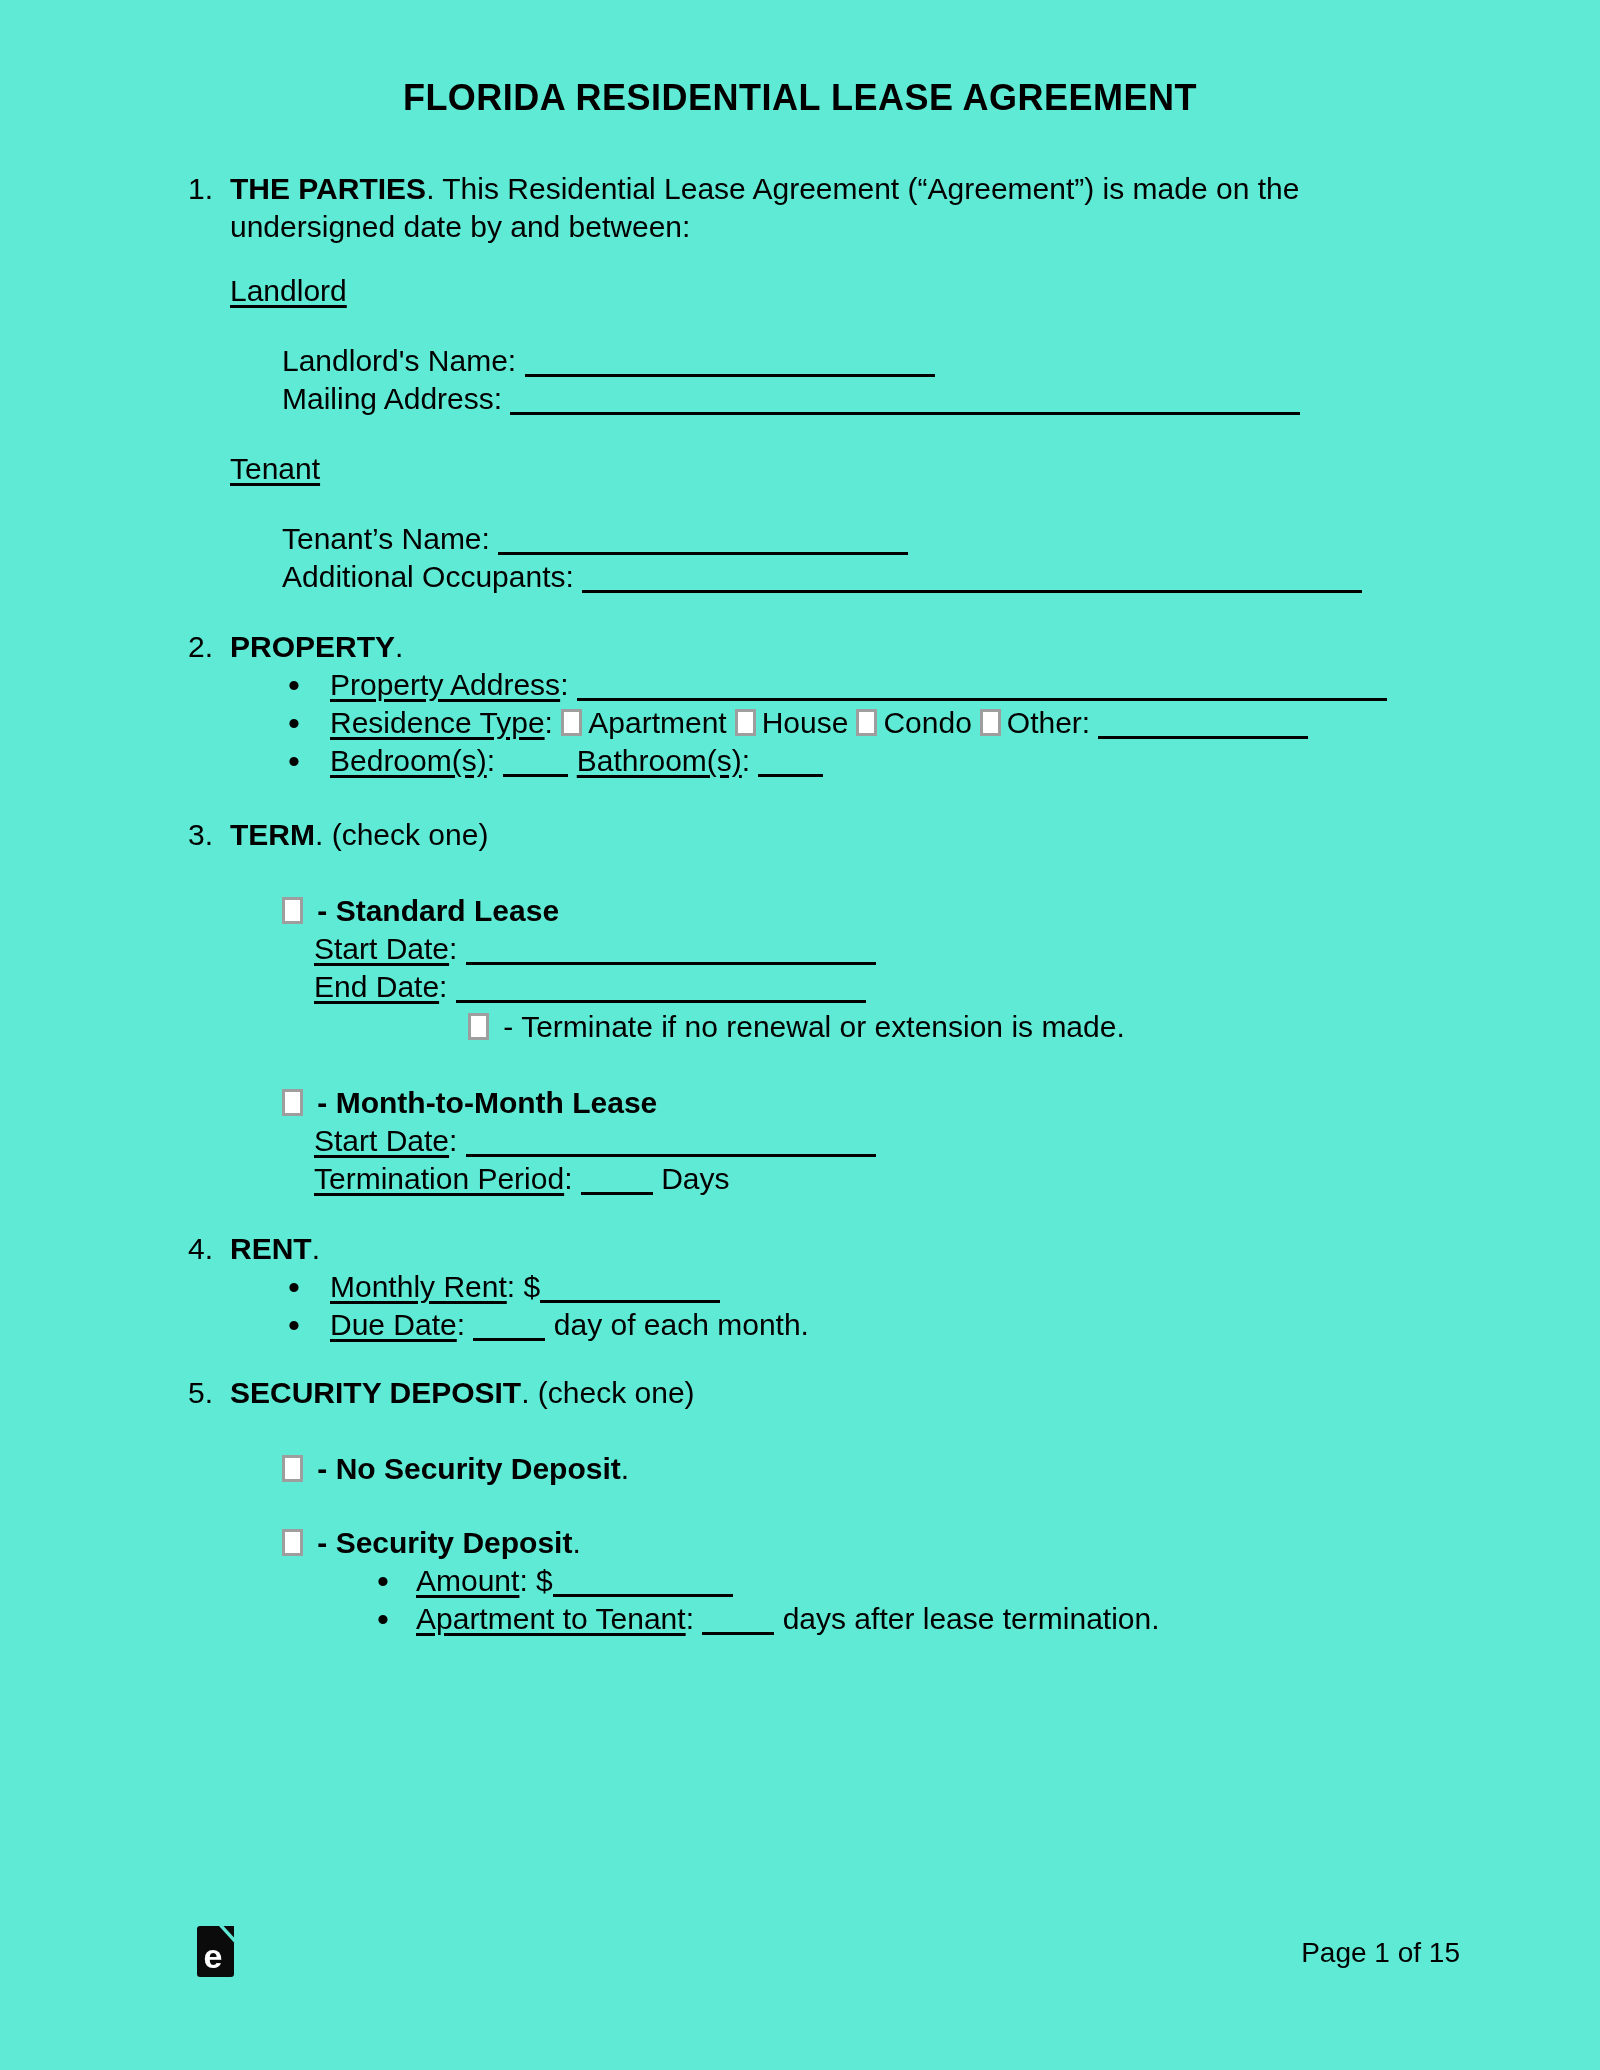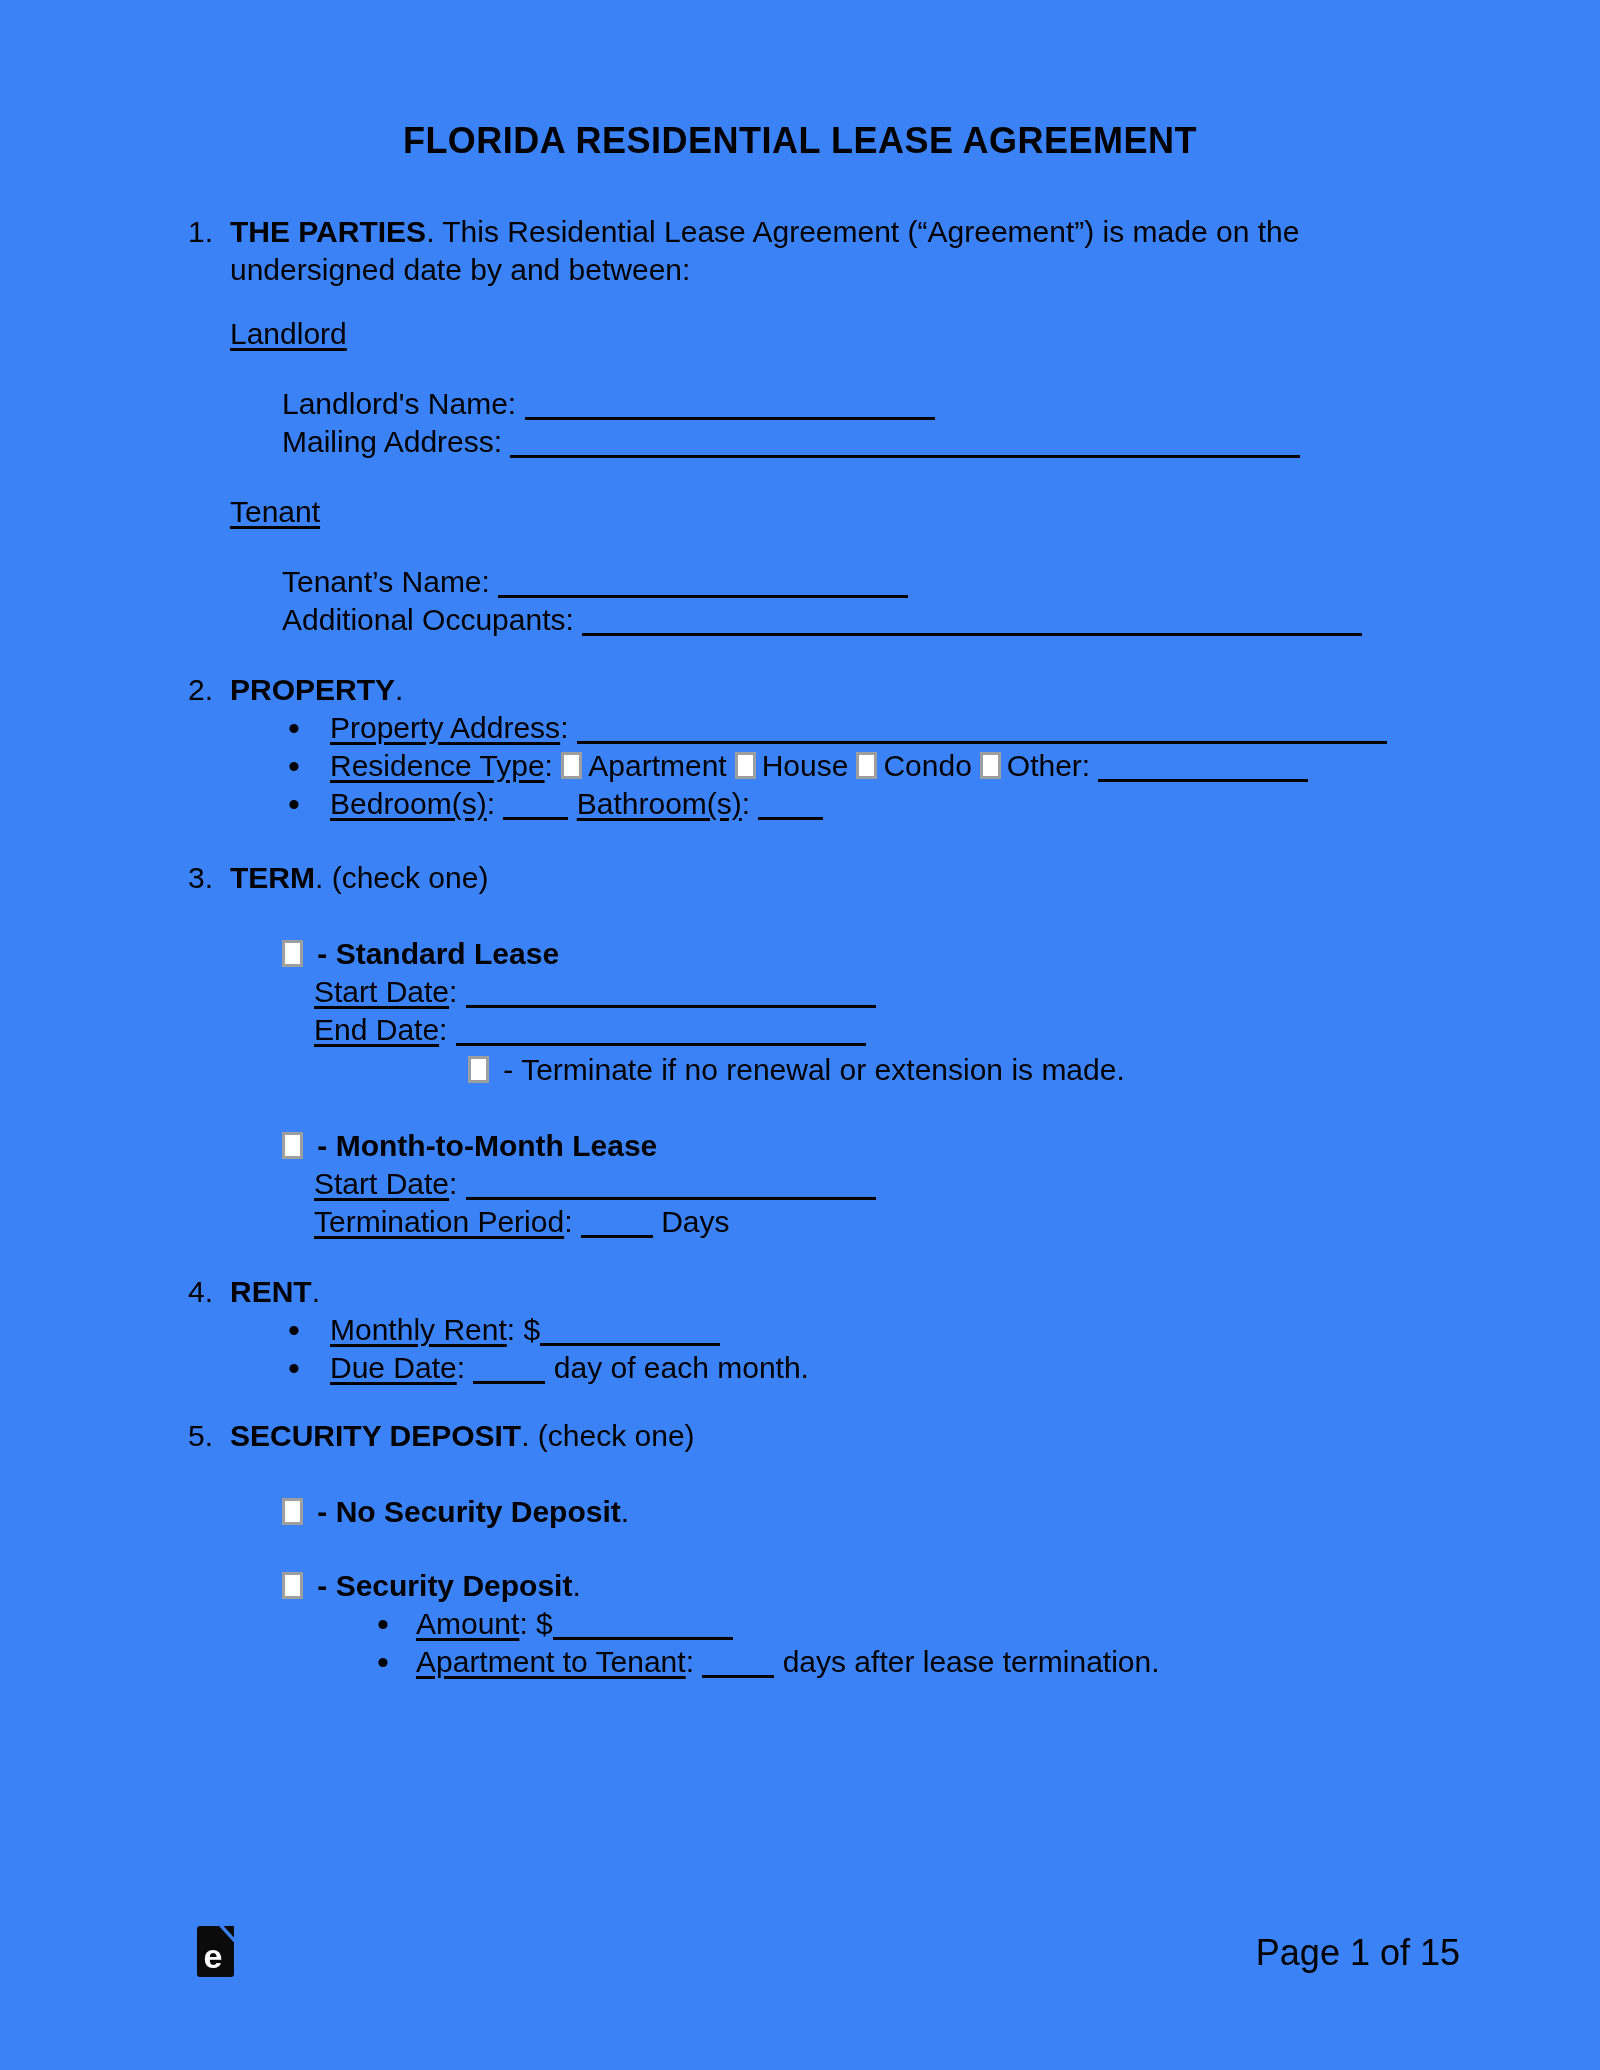--- a/index.html
+++ b/index.html
@@ -5,24 +5,24 @@
   html, body { margin: 0; padding: 0; background: #ffffff; }
   body {
     width: 1600px; height: 2070px;
     font-family: "Liberation Sans", "DejaVu Sans", sans-serif;
     color: #000;
   }
   .page {
     position: relative;
     width: 1600px; height: 2070px;
     box-sizing: border-box;
-    padding: 119px 188px 0 188px;
+    padding: 76px 188px 0 188px;
     font-size: 30px;
     line-height: 38px;
-    background: #3b82f6;
+    background: #5eead4;
     overflow: hidden;
   }
   .title {
     font-size: 36px;
     font-weight: 700;
     line-height: 44px;
     text-align: center;
     letter-spacing: 0.5px;
   }
   .sec { display: flex; }
@@ -63,21 +63,21 @@
     vertical-align: -3px;
     margin-right: 6px;
   }
   .brow { display: flex; padding-left: 58px; }
   .brow .bdot { width: 42px; flex: none; font-size: 34px; line-height: 38px; }
   .brow2 { display: flex; padding-left: 147px; }
   .brow2 .bdot { width: 39px; flex: none; font-size: 34px; line-height: 38px; }
   .brow .btxt, .brow2 .btxt { flex: 1; }
   .opt { margin-right: 8px; white-space: nowrap; }
   .footer-logo { position: absolute; left: 197px; top: 1926px; }
-  .footer-page { position: absolute; right: 140px; top: 1936px; font-size: 36px; line-height: 34px; }
+  .footer-page { position: absolute; right: 140px; top: 1936px; font-size: 28px; line-height: 34px; }
 </style>
 </head>
 <body>
 
 <div class="page">
 
   <div class="title">FLORIDA RESIDENTIAL LEASE AGREEMENT</div>
 
   <div class="sec mt50">
     <div class="sec-num">1.</div>

